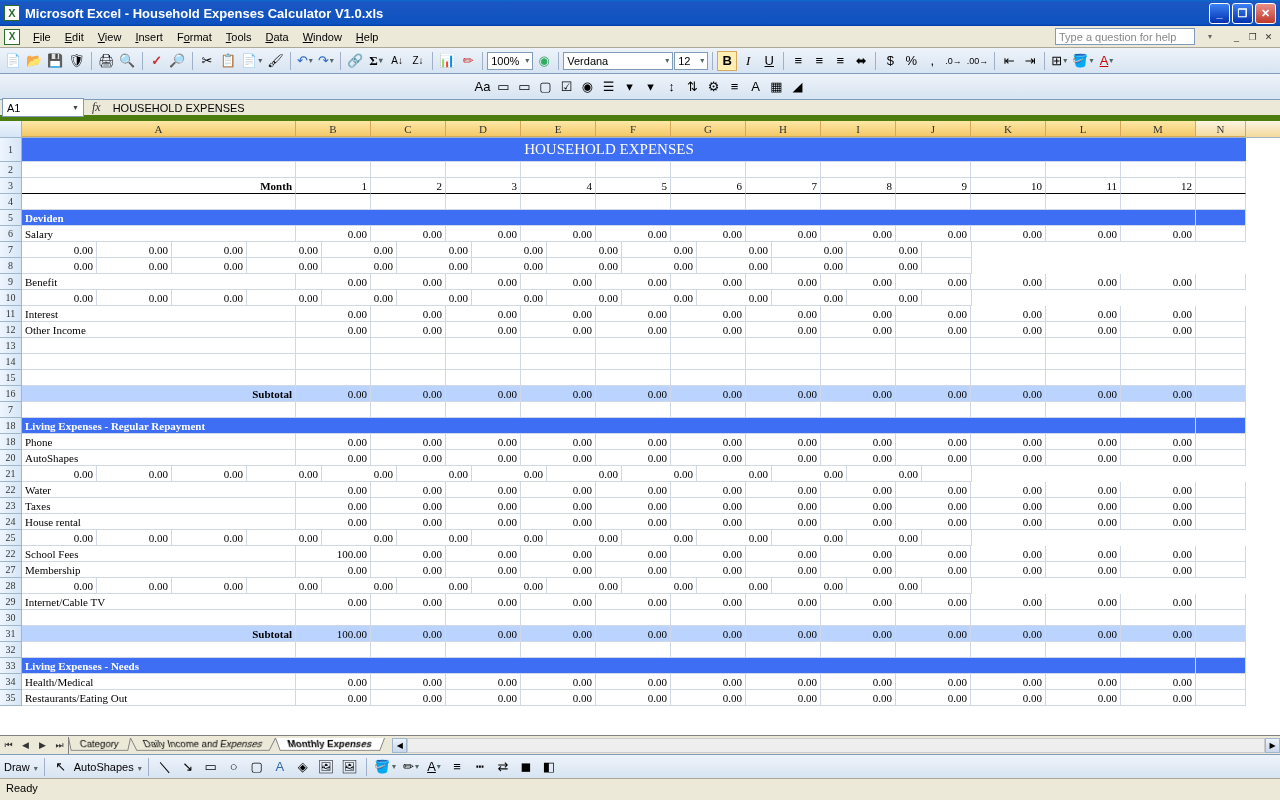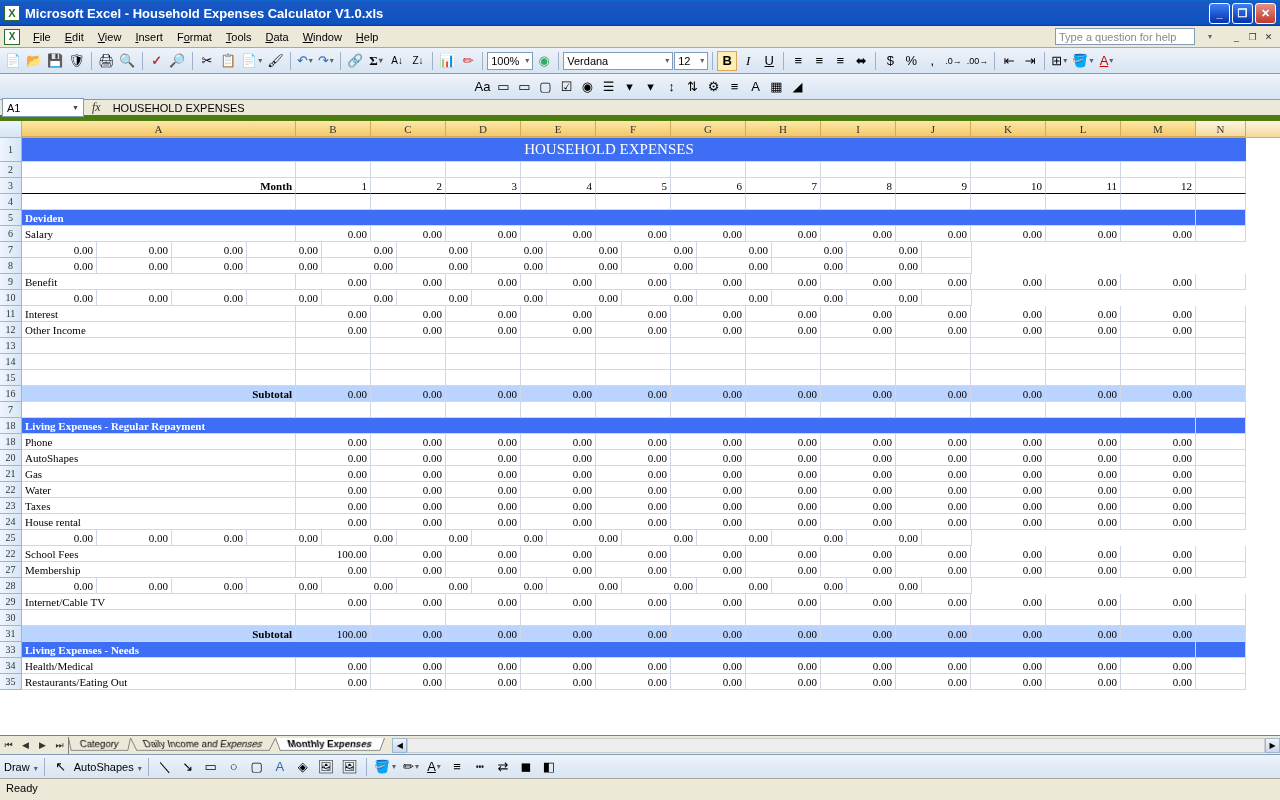--- a/index.html
+++ b/index.html
@@ -510,21 +510,20 @@
         <div class="cell r" style="width: 75px;">0.00</div>
         <div class="cell r" style="width: 75px;">0.00</div>
         <div class="cell r" style="width: 75px;">0.00</div>
         <div class="cell r" style="width: 75px;">0.00</div>
         <div class="cell r" style="width: 75px;">0.00</div>
         <div class="cell r" style="width: 75px;">0.00</div>
         <div class="cell" style="width: 50px;"></div>
       </div>
       <div class="row">
         <div class="rh">21</div>
-        <div class="cell" style="width: 274px;">Gas</div>
         <div class="cell r" style="width: 75px;">0.00</div>
         <div class="cell r" style="width: 75px;">0.00</div>
         <div class="cell r" style="width: 75px;">0.00</div>
         <div class="cell r" style="width: 75px;">0.00</div>
         <div class="cell r" style="width: 75px;">0.00</div>
         <div class="cell r" style="width: 75px;">0.00</div>
         <div class="cell r" style="width: 75px;">0.00</div>
         <div class="cell r" style="width: 75px;">0.00</div>
         <div class="cell r" style="width: 75px;">0.00</div>
         <div class="cell r" style="width: 75px;">0.00</div>
@@ -691,20 +690,37 @@
         <div class="cell r" style="width: 75px;">0.00</div>
         <div class="cell r" style="width: 75px;">0.00</div>
         <div class="cell r" style="width: 75px;">0.00</div>
         <div class="cell r" style="width: 75px;">0.00</div>
         <div class="cell r" style="width: 75px;">0.00</div>
         <div class="cell r" style="width: 75px;">0.00</div>
         <div class="cell r" style="width: 75px;">0.00</div>
         <div class="cell r" style="width: 75px;">0.00</div>
         <div class="cell r" style="width: 75px;">0.00</div>
         <div class="cell r" style="width: 75px;">0.00</div>
+        <div class="cell" style="width: 50px;"></div>
+      </div>
+      <div class="row">
+        <div class="rh">32</div>
+        <div class="cell" style="width: 274px;"></div>
+        <div class="cell" style="width: 75px;"></div>
+        <div class="cell" style="width: 75px;"></div>
+        <div class="cell" style="width: 75px;"></div>
+        <div class="cell" style="width: 75px;"></div>
+        <div class="cell" style="width: 75px;"></div>
+        <div class="cell" style="width: 75px;"></div>
+        <div class="cell" style="width: 75px;"></div>
+        <div class="cell" style="width: 75px;"></div>
+        <div class="cell" style="width: 75px;"></div>
+        <div class="cell" style="width: 75px;"></div>
+        <div class="cell" style="width: 75px;"></div>
+        <div class="cell" style="width: 75px;"></div>
         <div class="cell" style="width: 50px;"></div>
       </div>
       <div class="row sechdr">
         <div class="rh">33</div>
         <div class="cell bold" style="width: 1174px; min-width: 1174px;">Living Expenses - Needs</div>
         <div class="cell" style="width: 50px;"></div>
       </div>
       <div class="row">
         <div class="rh">34</div>
         <div class="cell" style="width: 274px;">Health/Medical</div>

